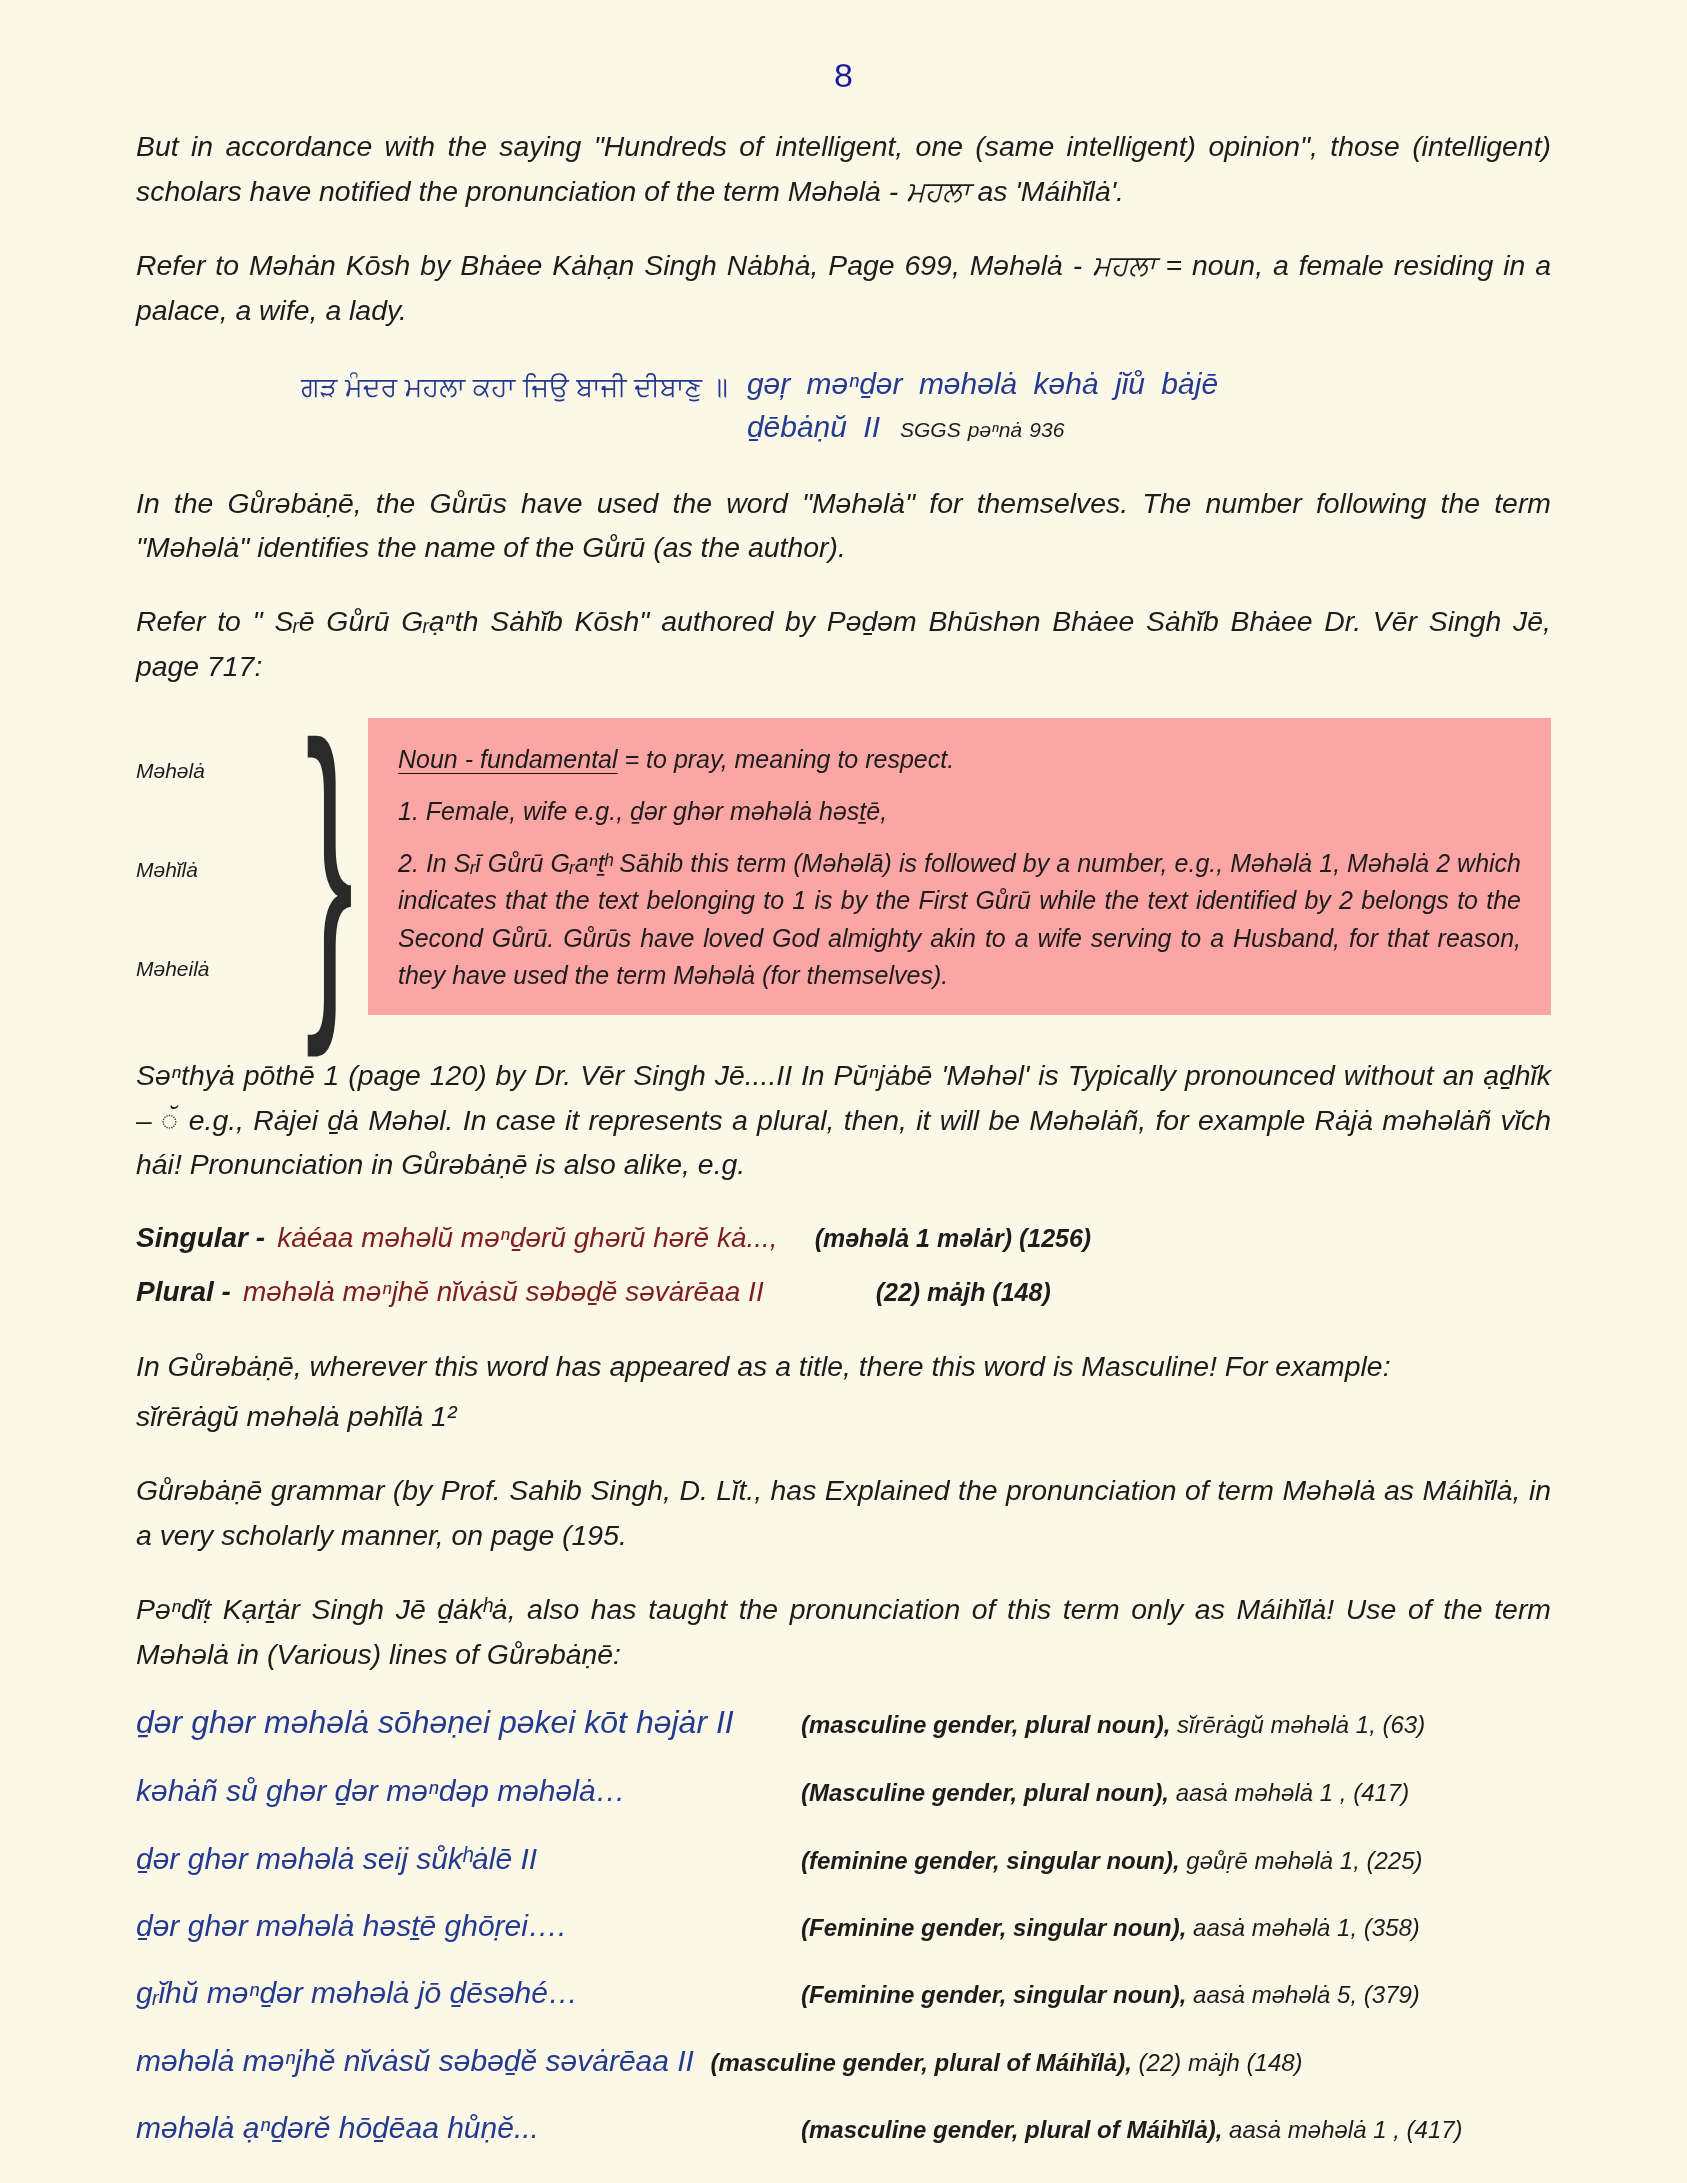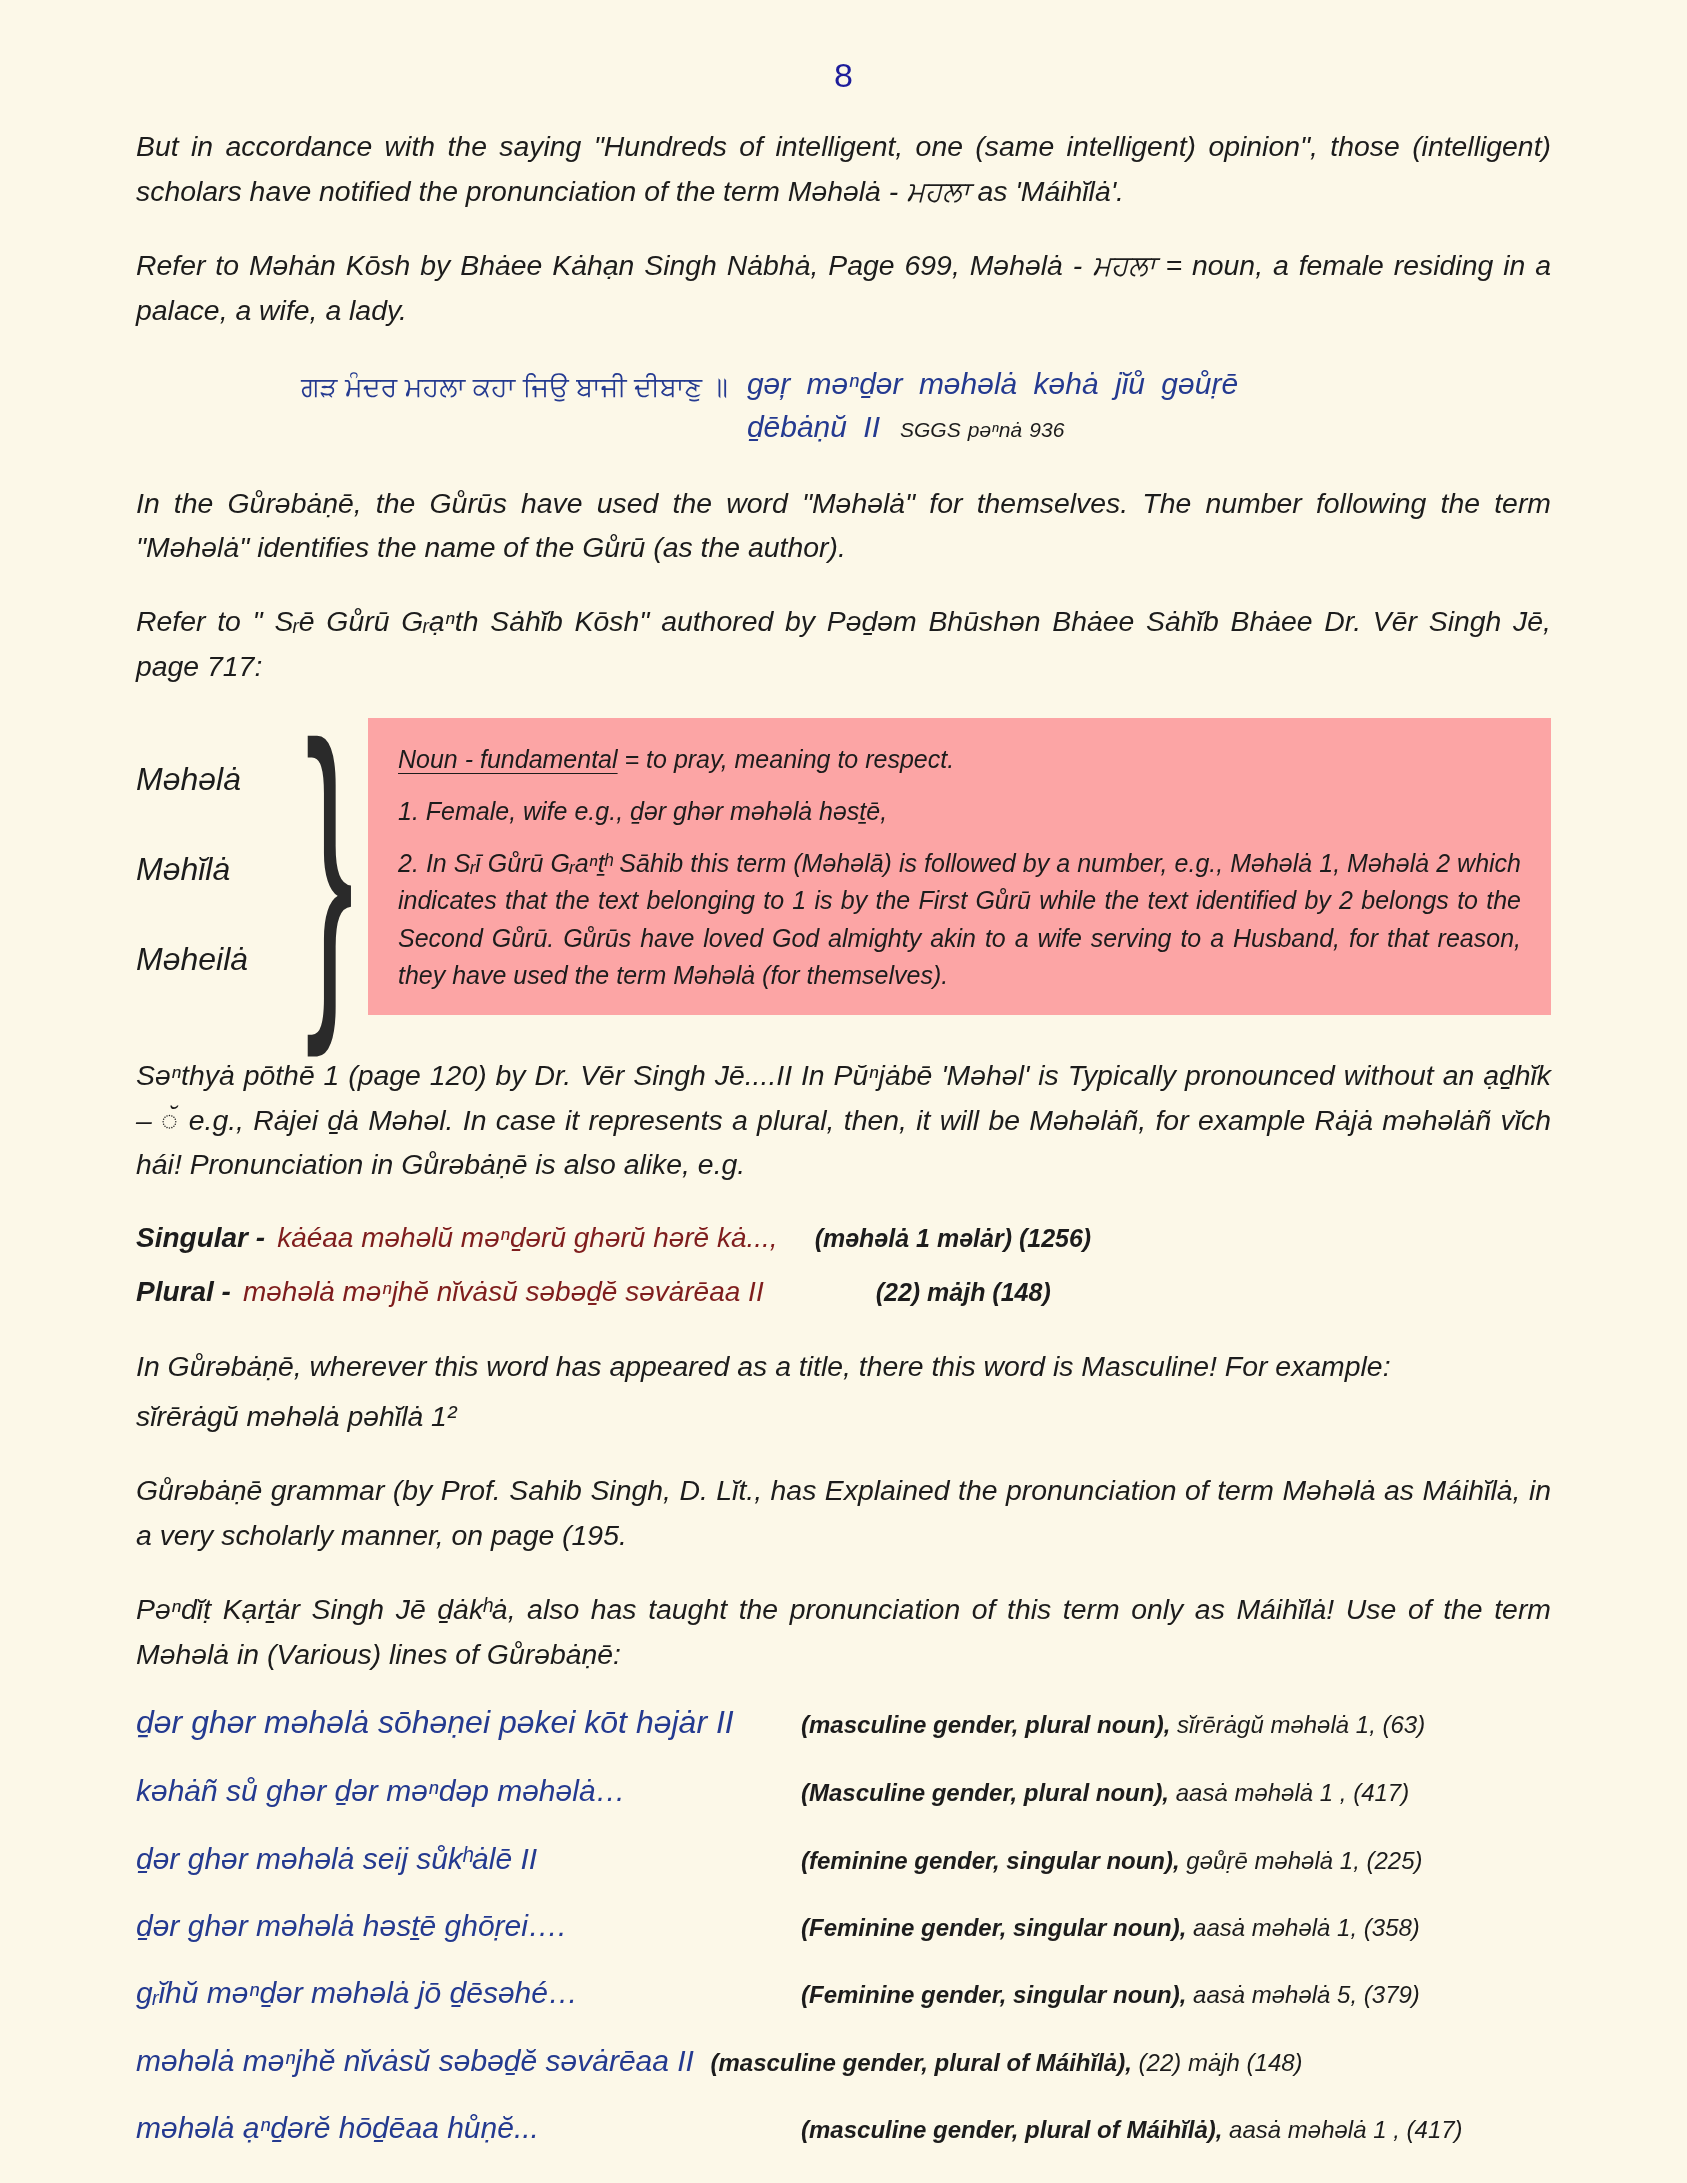--- a/index.html
+++ b/index.html
@@ -14,21 +14,21 @@
   p.body{margin:0 0 29px 0;text-align:justify;}
   .blue{color:#7f1d1d;}
   
   .quote-row{display:flex;align-items:flex-start;gap:19px;margin:2.6px 0 32px 165px;}
   .gurmukhi{font-style:normal;color:#243a90;font-size:27px;white-space:nowrap;padding-top:4px;}
   .translit{display:flex;flex-direction:column;color:#243a90;font-size:30px;line-height:1.45;word-spacing:8px;}
   .translit .l2{display:flex;align-items:baseline;gap:20px;}
   .src{color:#1c1c1c;font-size:21px;word-spacing:1.3px;}
   
   .def-block{display:flex;align-items:stretch;gap:4px;margin:4px 0 38px 0;}
-  .def-labels{width:155px;display:flex;flex-direction:column;justify-content:space-between;padding:36px 0 30px 0;font-size:32px;}
+  .def-labels{width:155px;display:flex;flex-direction:column;justify-content:space-between;padding:36px 0 30px 0;font-size:21px;}
   .brace{width:69px;display:flex;align-items:center;justify-content:center;}
   .brace span{font-style:normal;font-weight:100;font-size:344px;line-height:.8;transform:scaleX(.42);color:#2a2a2a;}
   .def-box{flex:1;background:#fca5a5;padding:22.5px 30px 20px 30px;font-size:25px;line-height:1.5;}
   .def-box p{margin:0 0 14.6px 0;text-align:justify;}
   .def-box p:last-child{margin-bottom:0;}
   .ul{text-decoration:underline;text-underline-offset:4.6px;text-decoration-thickness:1.3px;}
   
   .sp-row{display:flex;align-items:baseline;margin:0 0 9.3px 0;font-size:28px;}
   .sp-label{font-weight:700;margin-right:12px;}
   .sp-note{font-weight:600;font-size:25px;}
@@ -48,21 +48,21 @@
 
   <div class="pagenum">8</div>
 
   <p class="body">But in accordance with the saying "Hundreds of intelligent, one (same intelligent) opinion", those (intelligent) scholars have notified the pronunciation of the term Məhəlȧ - ਮਹਲਾ as 'Máihĭlȧ'.</p>
 
   <p class="body">Refer to Məhȧn Kōsh by Bhȧee Kȧhạn Singh Nȧbhȧ, Page 699, Məhəlȧ  - ਮਹਲਾ = noun, a female residing in a palace, a wife, a lady.</p>
 
   <div class="quote-row">
     <div class="gurmukhi">ਗੜ ਮੰਦਰ ਮਹਲਾ ਕਹਾ ਜਿਉ ਬਾਜੀ ਦੀਬਾਣੁ ॥</div>
     <div class="translit">
-      <div>gəŗ  məⁿḏər  məhəlȧ  kəhȧ  jĭů    gəůṛē</div>
+      <div>gəŗ  məⁿḏər  məhəlȧ  kəhȧ  jĭů    bȧjē</div>
       <div class="l2">
         <span>ḏēbȧṇŭ II</span>
         <span class="src">SGGS pəⁿnȧ 936</span>
       </div>
     </div>
   </div>
 
   <p class="body">In the Gůrəbȧṇē, the Gůrūs have used the word "Məhəlȧ" for themselves. The number following the term "Məhəlȧ" identifies the name of the Gůrū (as the author).</p>
 
   <p class="body">Refer to " Sᵣē Gůrū Gᵣạⁿth Sȧhĭb Kōsh" authored by Pəḏəm Bhūshən Bhȧee Sȧhĭb Bhȧee Dr. Vēr Singh Jē, page 717:</p>

